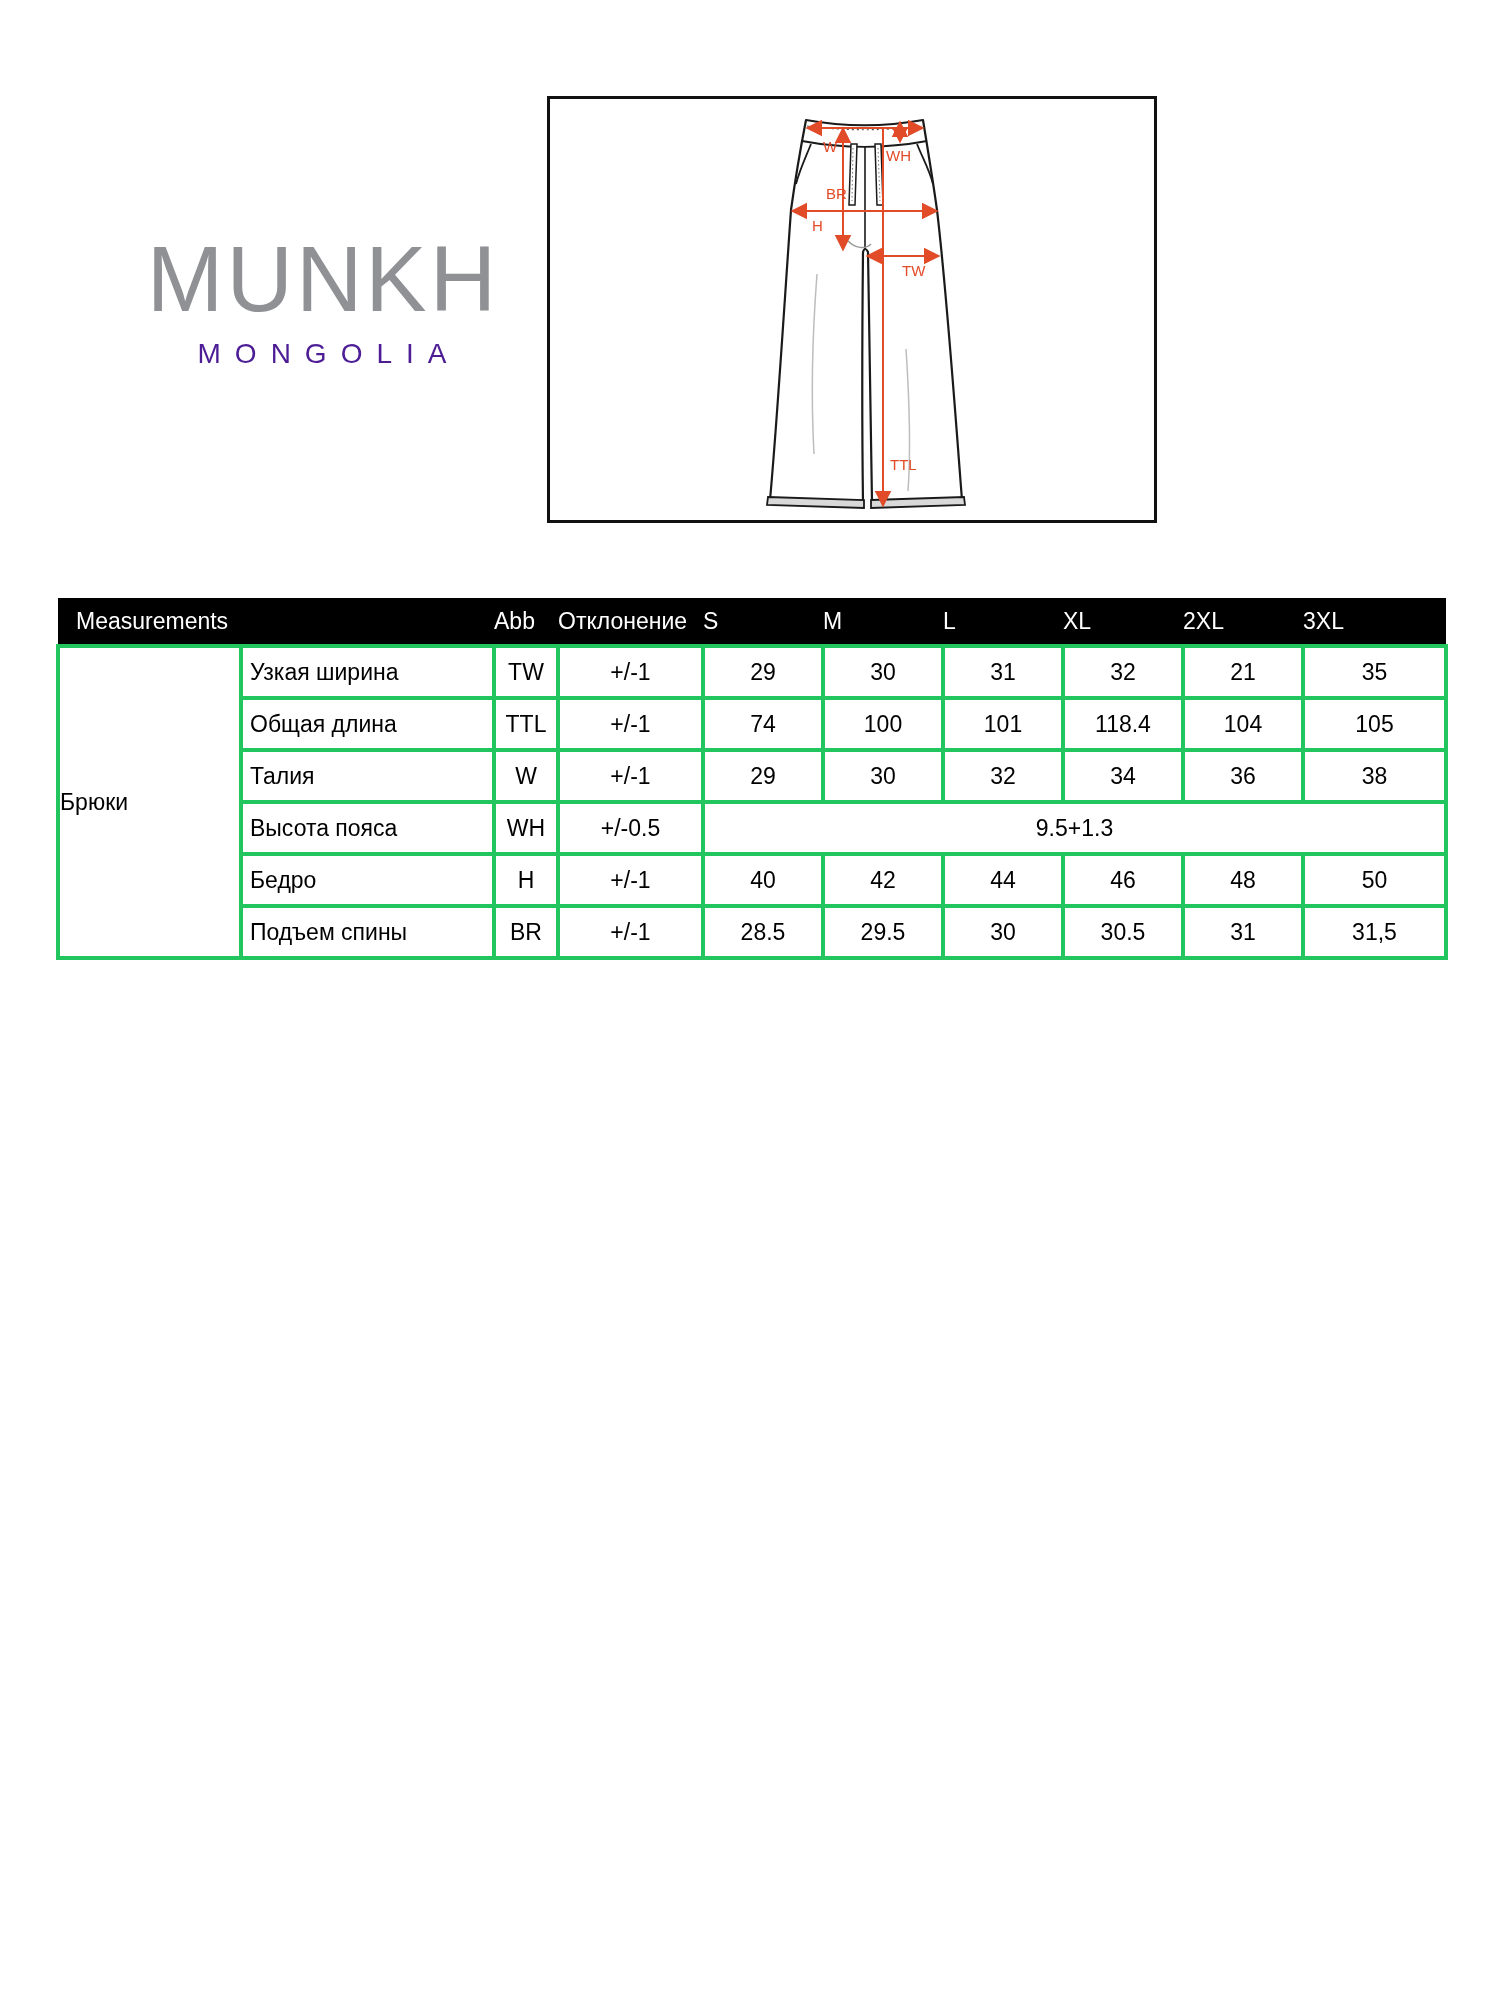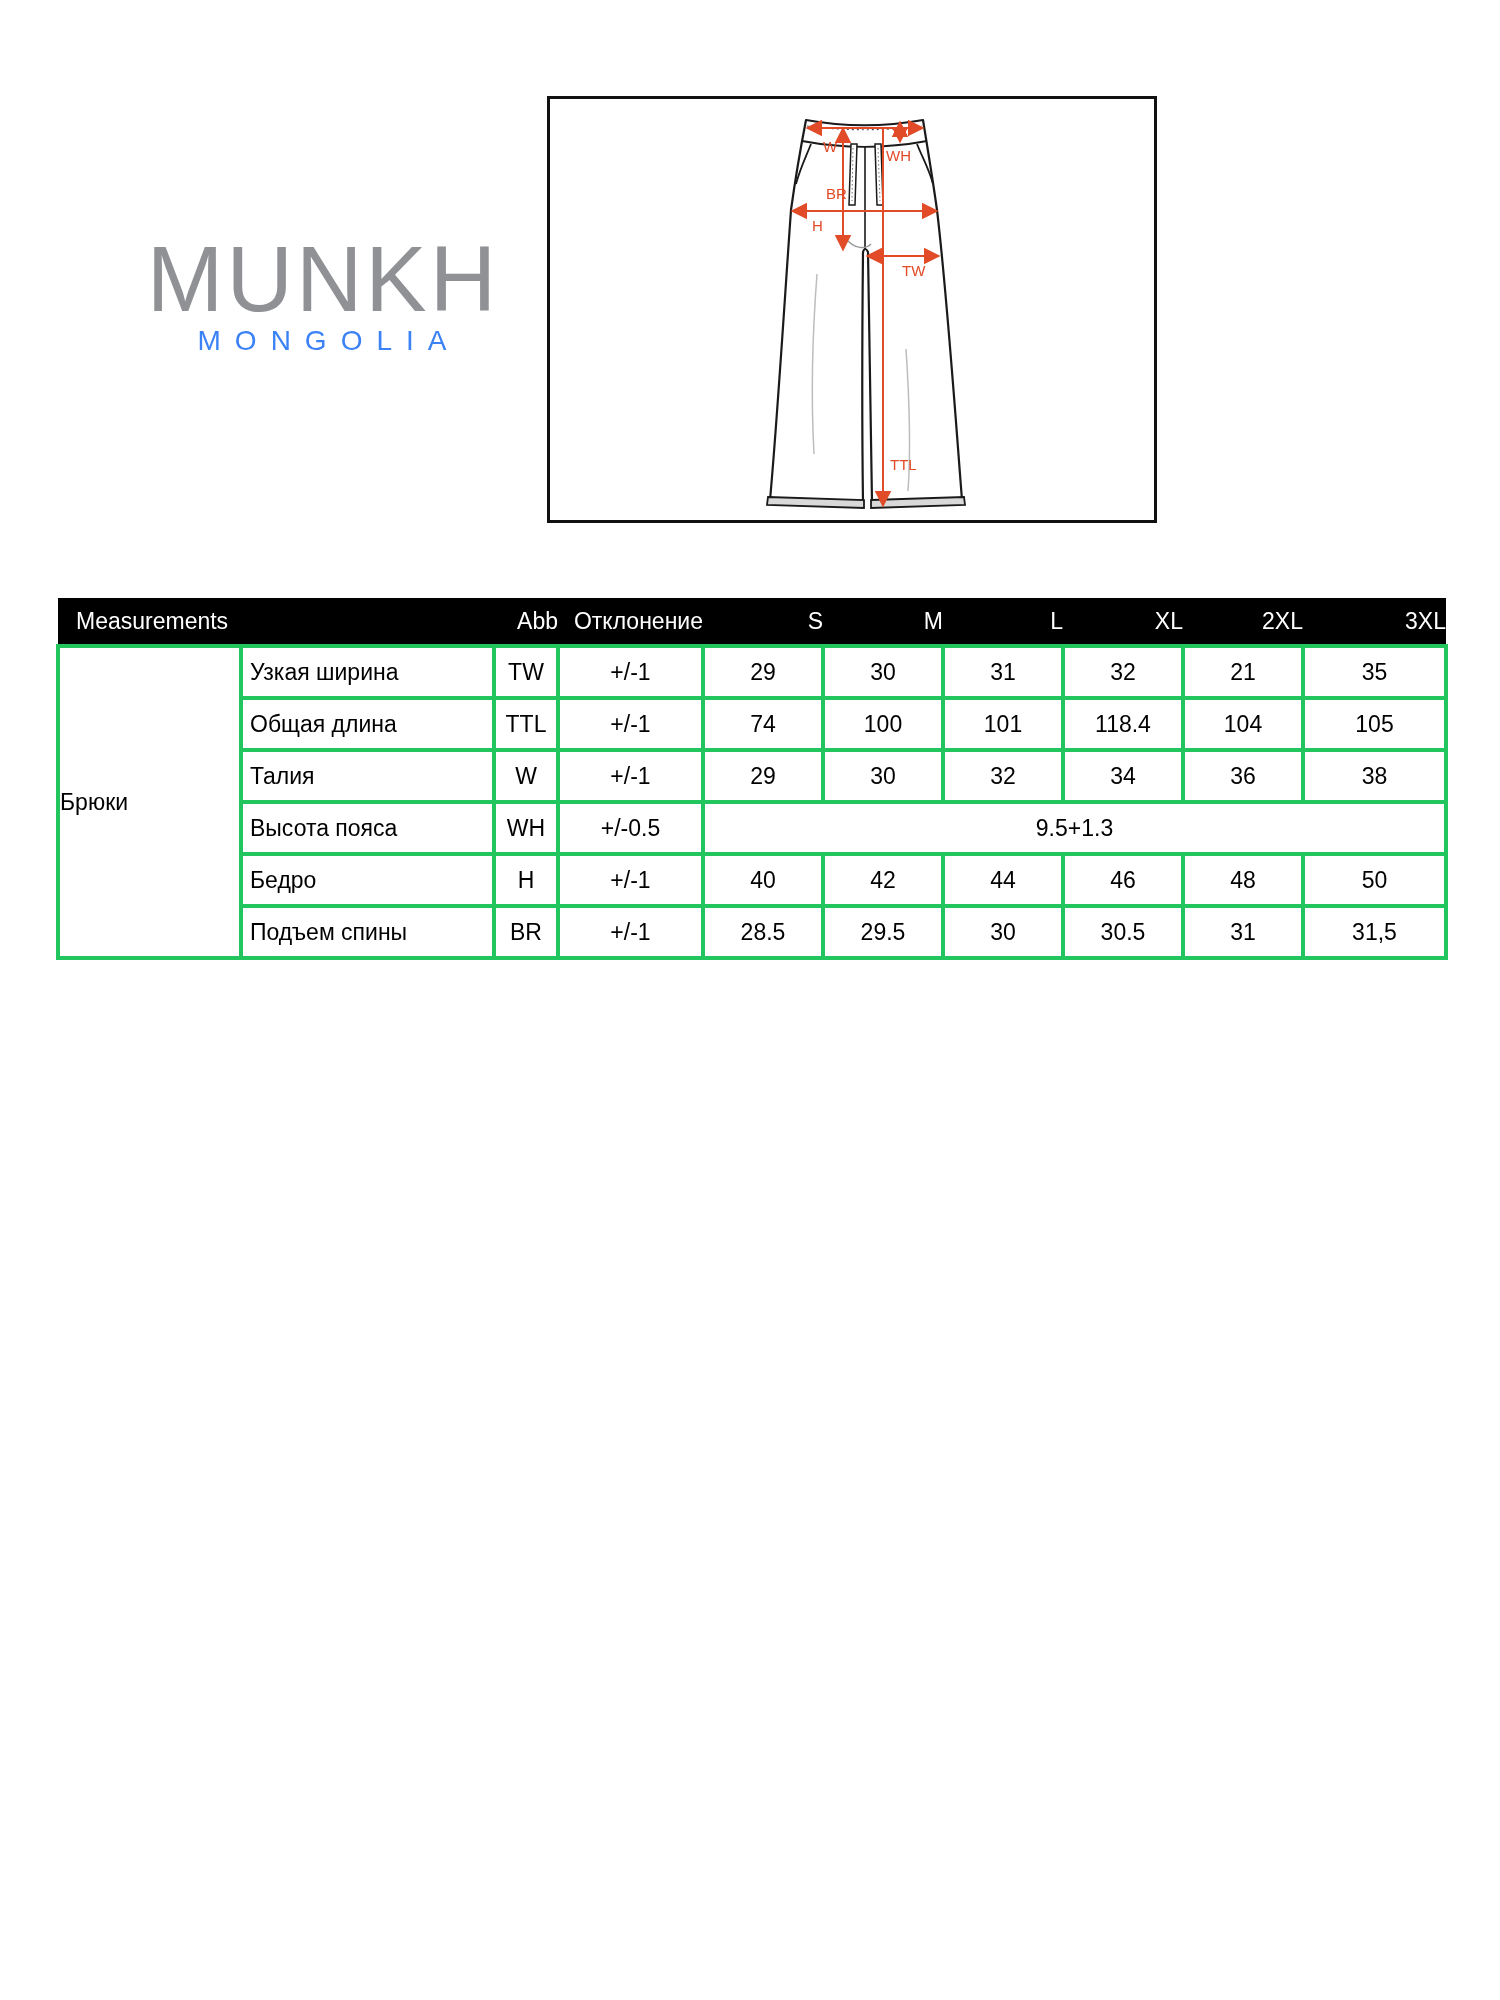--- a/index.html
+++ b/index.html
@@ -7,37 +7,37 @@
     width:1500px;height:2000px;position:relative;overflow:hidden;
     font-family:"Liberation Sans",sans-serif;color:#000;
   }
   
   .logo{position:absolute;left:142px;top:233px;width:362px;text-align:center;}
   .logo .brand{
     font-size:92px;line-height:1;letter-spacing:3px;
     color:#8f9194;font-weight:400;white-space:nowrap;
   }
   .logo .sub{
-    font-size:28px;letter-spacing:14px;padding-left:12px;
-    color:#3b82f6;font-weight:400;white-space:nowrap;text-align:center;
+    margin-top:13px;font-size:28px;letter-spacing:14px;padding-left:12px;
+    color:#4c1d95;font-weight:400;white-space:nowrap;text-align:center;
   }
   
   .diagram-box{
     position:absolute;left:547px;top:96px;width:604px;height:421px;
     border:3px solid #111;background:#fff;
   }
   
   table.size-table{
     position:absolute;left:56px;top:598px;width:1388px;
     border-collapse:collapse;table-layout:fixed;
     font-size:23px;
   }
   table.size-table th{
     background:#000;color:#fff;font-weight:400;
-    height:46px;padding:0;text-align:right;border:none;
+    height:46px;padding:0;text-align:left;border:none;
   }
   table.size-table th.th-measurements{text-align:left;padding-left:18px;}
   table.size-table td{
     border:4px solid #22c55e;height:48px;padding:0;text-align:center;
     background:#fff;
   }
   table.size-table td.name-cell{text-align:left;padding-left:7px;}
   table.size-table td.group-cell{text-align:left;}
 </style>
 </head>

